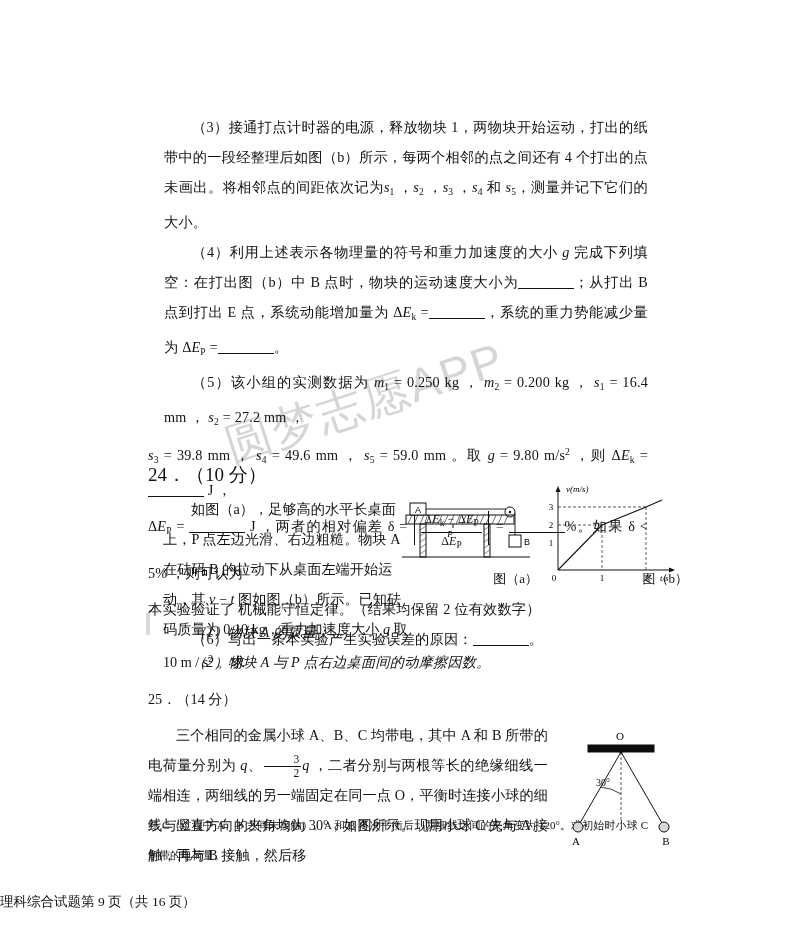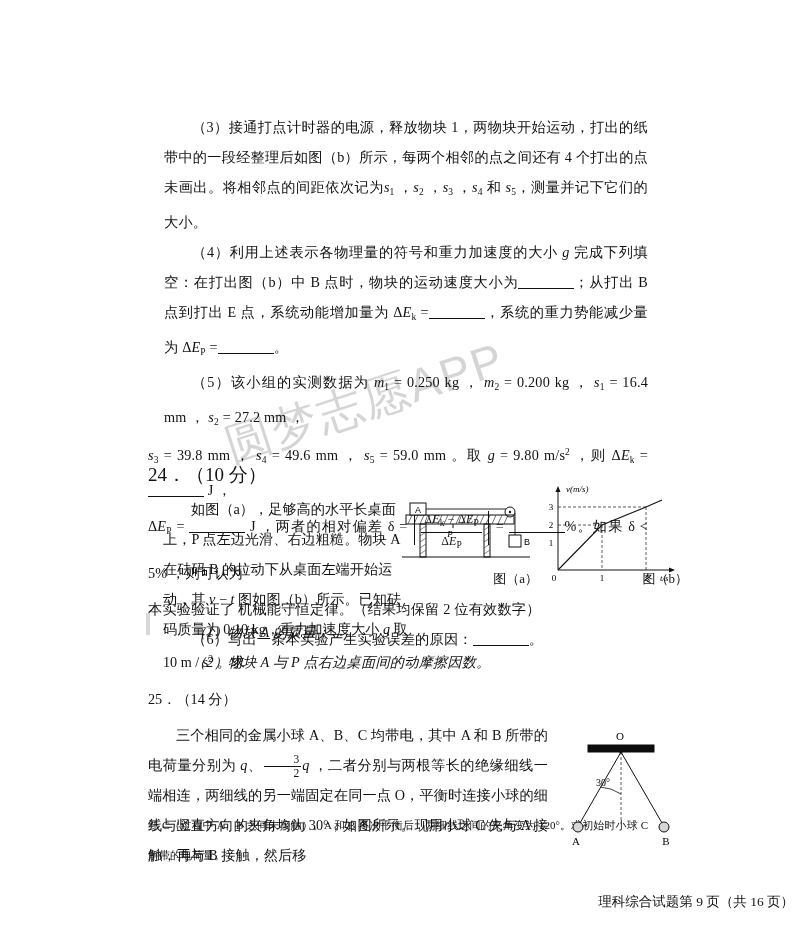--- a/index.html
+++ b/index.html
@@ -94,21 +94,21 @@
     pointer-events: none;
     font-weight: 500;
   }
 
   
   .footer {
     position: absolute;
     left: 0;
     top: 893px;
     width: 794px;
-    text-align: right;
+    text-align: left;
     font-size: 13.5px;
     color: #111;
   }
 
   
   .fig24a {
     position: absolute;
     left: 398px;
     top: 497px;
     width: 140px;

